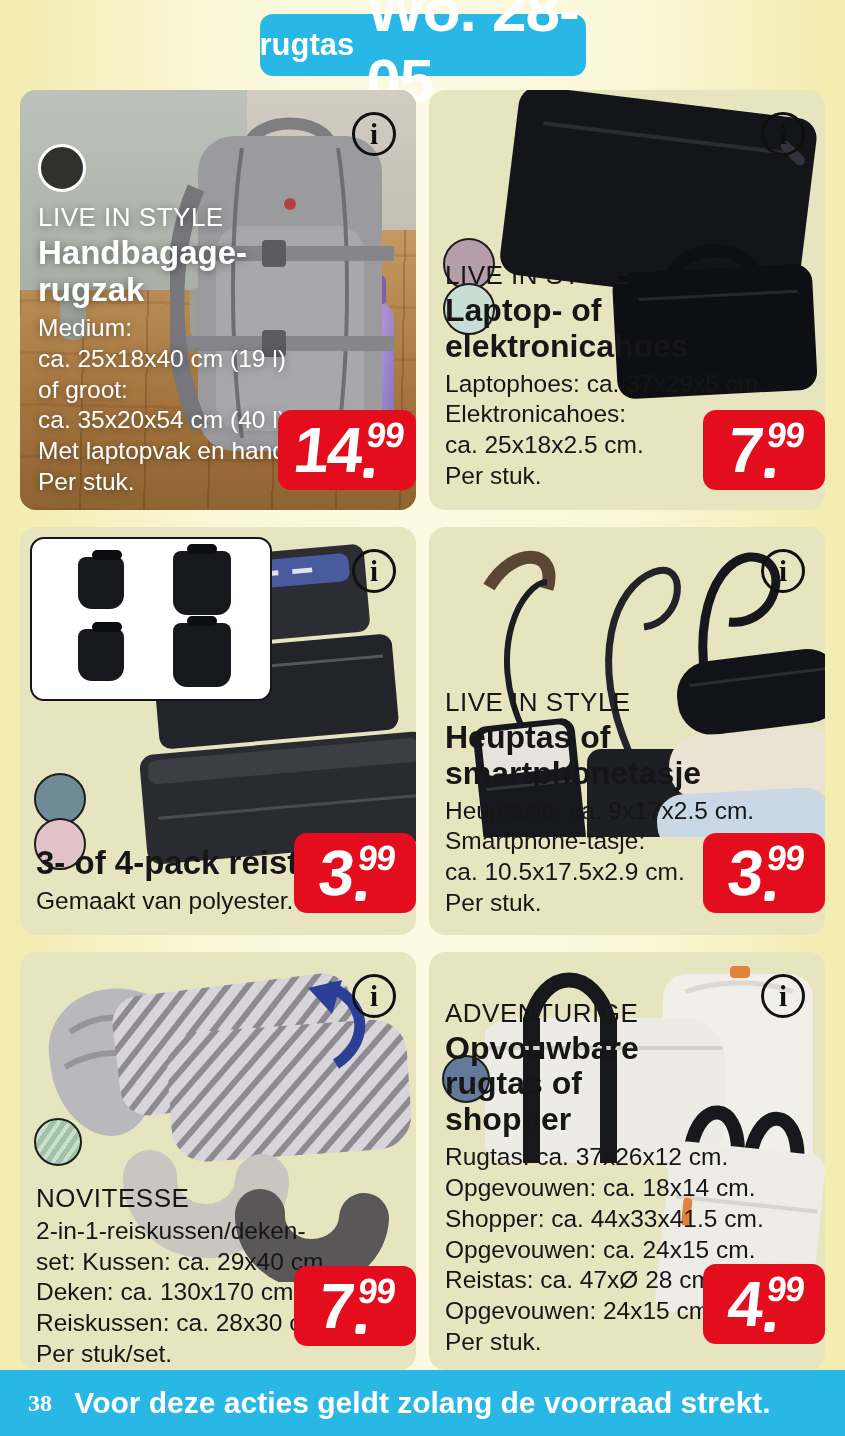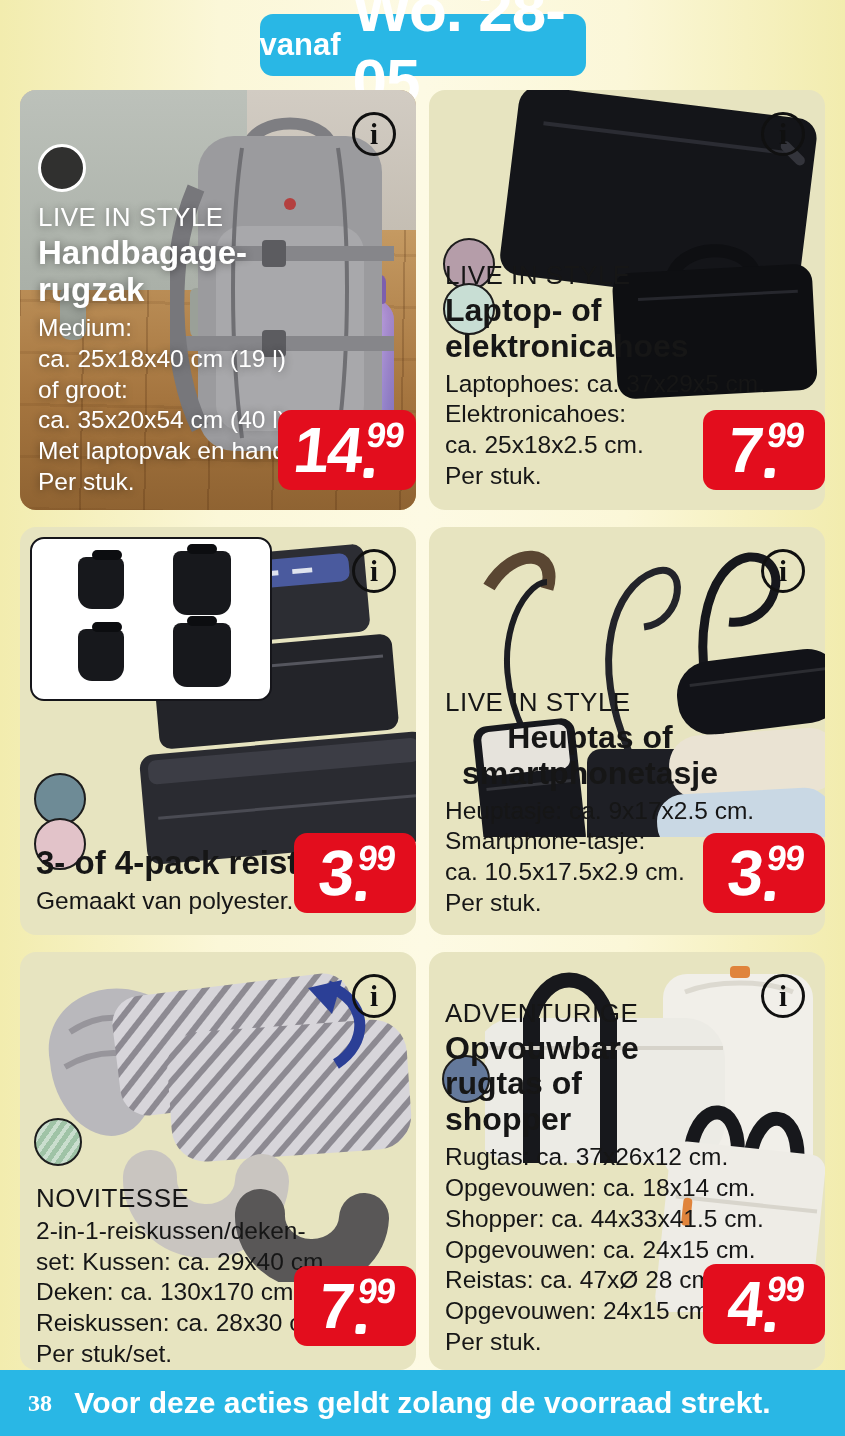--- a/index.html
+++ b/index.html
@@ -122,21 +122,21 @@
   .t3 .pouch::before { content:""; position:absolute; top:-7px; left:14px; width:30px; height:10px; background:#0c0d10; border-radius:5px; }
   .t3 .pouch.sm { width:46px; height:52px; }
   .t3 .swatch-col { left: 14px; top: 246px; }
   .t3 .copy { left: 16px; bottom: 18px; }
   .t3 .title { font-size: 33px; }
   .t3 .price { bottom: 22px; }
 
   
   .t4 .photo { position:absolute; top:0; left:0; z-index:1; }
   .t4 .copy { left: 16px; bottom: 16px; }
-  .t4 .title { max-width: 290px; text-align: center; }
+  .t4 .title { max-width: 290px; }
   .t4 .price { bottom: 22px; }
 
   
   .t5 .photo { position:absolute; top:0; left:0; z-index:1; }
   .t5 .swatch { left: 14px; top: 166px; }
   .t5 .copy { left: 16px; bottom: 0; }
   .t5 .price { bottom: 24px; }
 
   
   .t6 .photo { position:absolute; top:0; right:0; z-index:1; }
@@ -151,21 +151,21 @@
     background: #29b7e5; color: #fff;
     display: flex; align-items: center; justify-content: center;
   }
   .footer .page-no { position: absolute; left: 28px; font-size: 24px; font-weight: 700; font-family: Liberation Serif, serif; }
   .footer .notice { font-size: 30px; font-weight: 700; text-align: center; }
 </style>
 </head>
 <body>
 
 <div class="banner">
-  <span class="pre">vanaf</span>
+  <span class="pre">rugtas</span>
   <span class="date">Wo. 28-05</span>
 </div>
 
 <div class="grid">
 
   <div class="tile t1">
     <div class="wall"></div>
     <div class="floor"></div>
     <div class="cabinet"></div>
     <div class="leg l1"></div>

